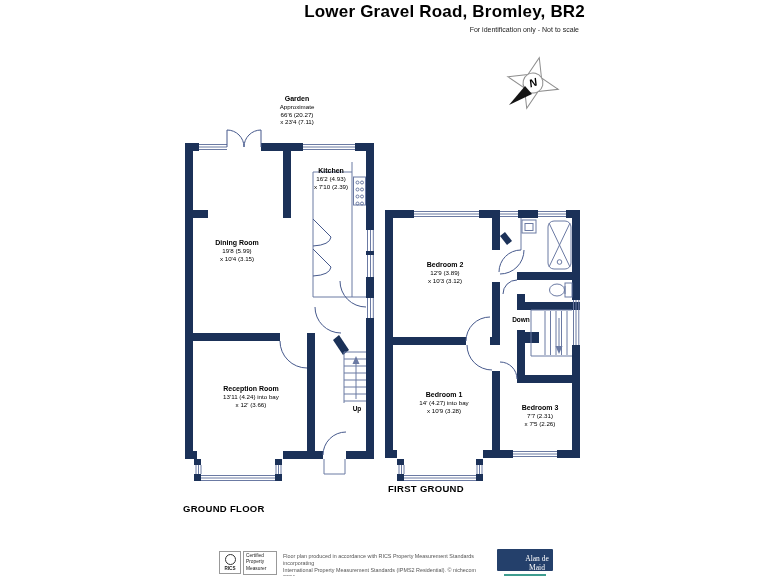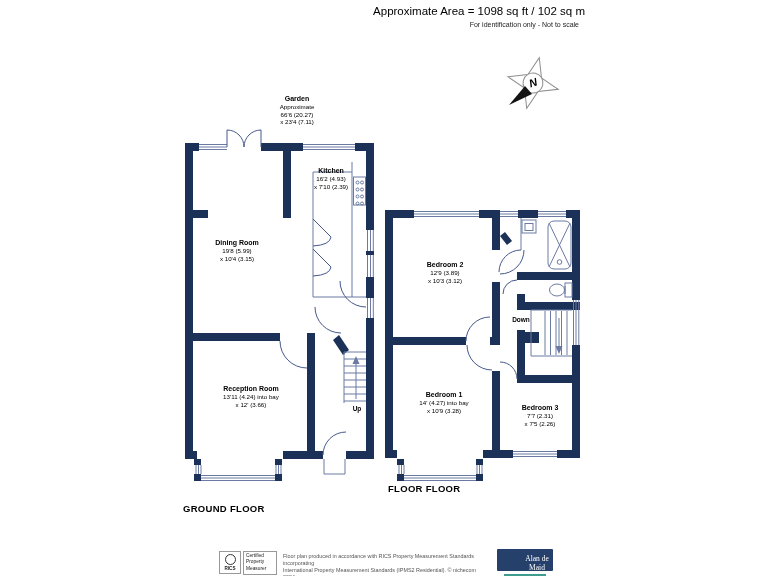--- a/index.html
+++ b/index.html
@@ -200,21 +200,21 @@
     <g>
       <g transform="rotate(14 533 83)" fill="#ffffff" stroke="#8e8e8e" stroke-width="1">
         <polygon points="533,57 540,76 559,83 540,90 533,109 526,90 507,83 526,76"></polygon>
         <circle cx="533" cy="83" r="10"></circle>
       </g>
       <polygon points="509,105 525,86 532,94" fill="#141414"></polygon>
     </g>
   </svg>
 
   <div class="header">
-    <div class="subtitle">Approximate Area = 1098 sq ft / 102 sq m</div>
+    <div class="title">Lower Gravel Road, Bromley, BR2</div>
     <div class="note">For identification only - Not to scale</div>
   </div>
 
   <div class="north">N</div>
 
   <div class="room-label" style="left:297px;top:95px;">
     <span class="rn">Garden</span>
     <span class="rd">Approximate</span>
     <span class="rd">66'6 (20.27)</span>
     <span class="rd">x 23'4 (7.11)</span>
@@ -253,21 +253,21 @@
     <span class="rd">x 10'9 (3.28)</span>
   </div>
 
   <div class="room-label" style="left:540px;top:404px;">
     <span class="rn">Bedroom 3</span>
     <span class="rd">7'7 (2.31)</span>
     <span class="rd">x 7'5 (2.26)</span>
   </div>
 
   <div class="stair-label" style="left:521px;top:316px;">Down</div>
-  <div class="floor-label" style="left:388px;top:483px;">FLOOR FLOOR</div>
+  <div class="floor-label" style="left:388px;top:483px;">FIRST GROUND</div>
 
   <div class="rics-box">
     <div class="rics-circle"></div>
     <div class="rics-txt">RICS</div>
   </div>
 
   <div class="cert-box">
     <span>Certified</span>
     <span>Property</span>
     <span>Measurer</span>

